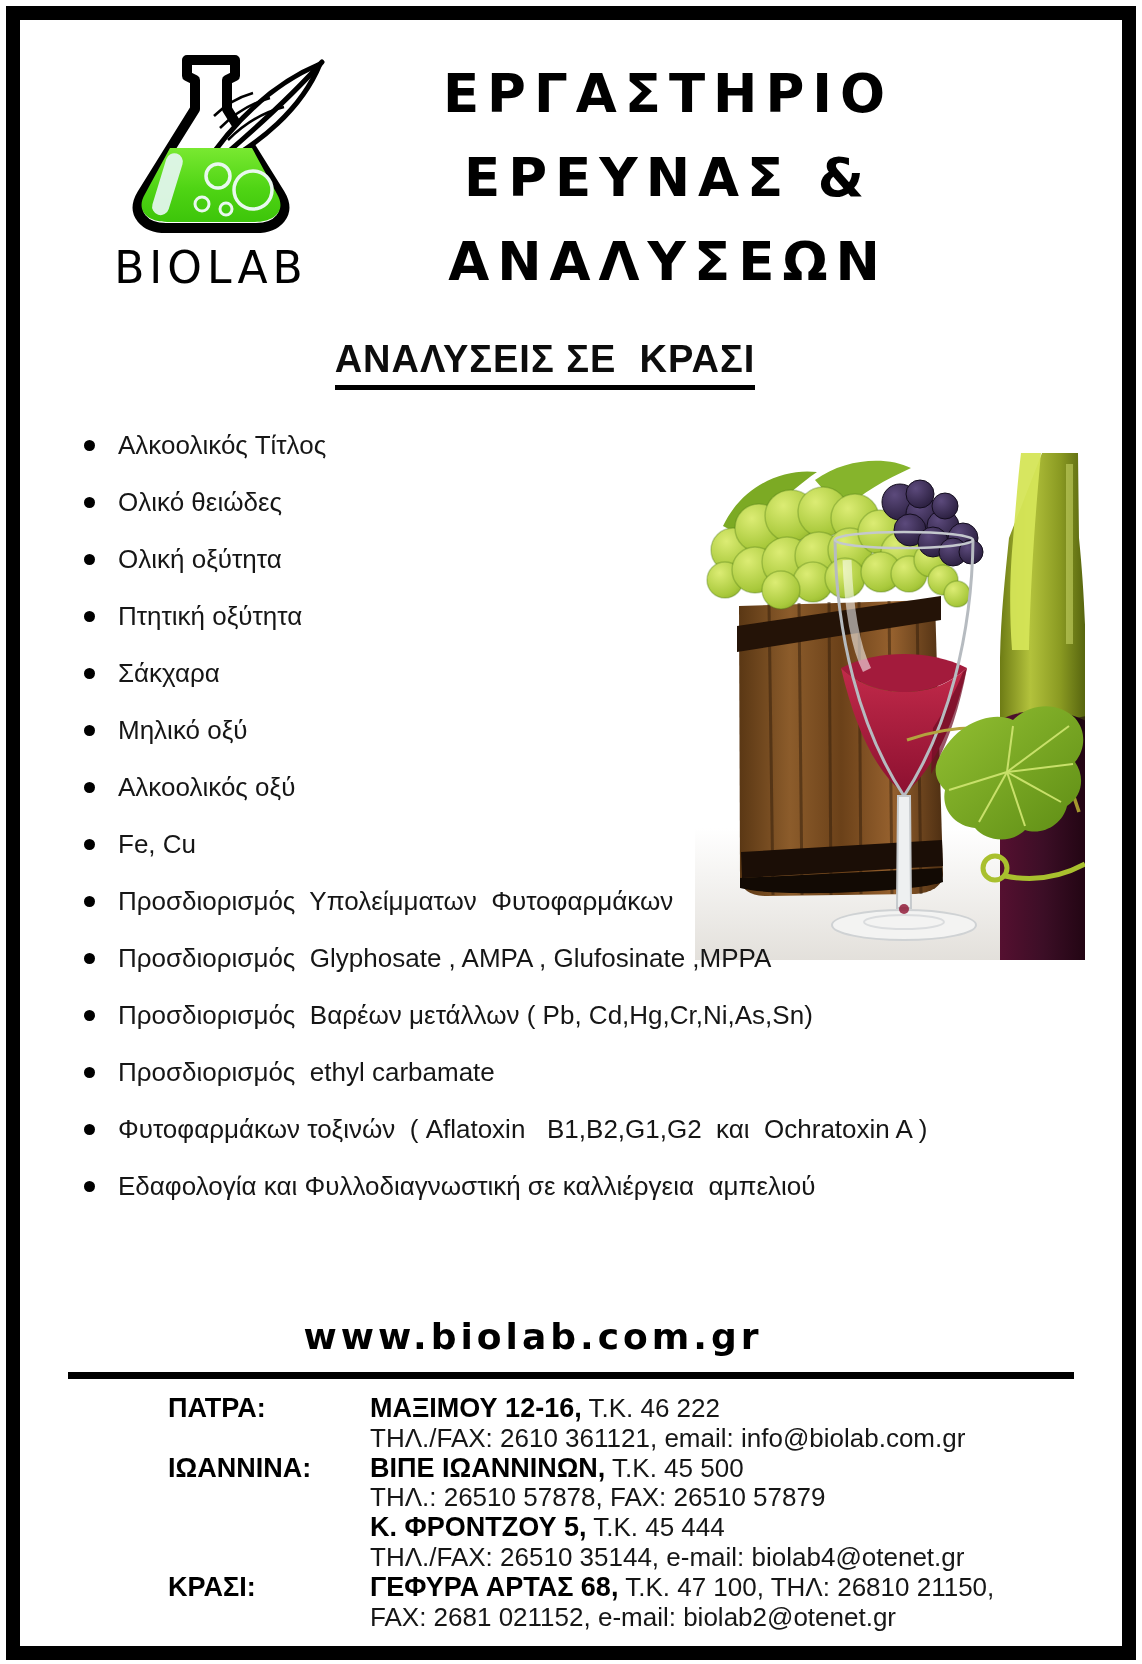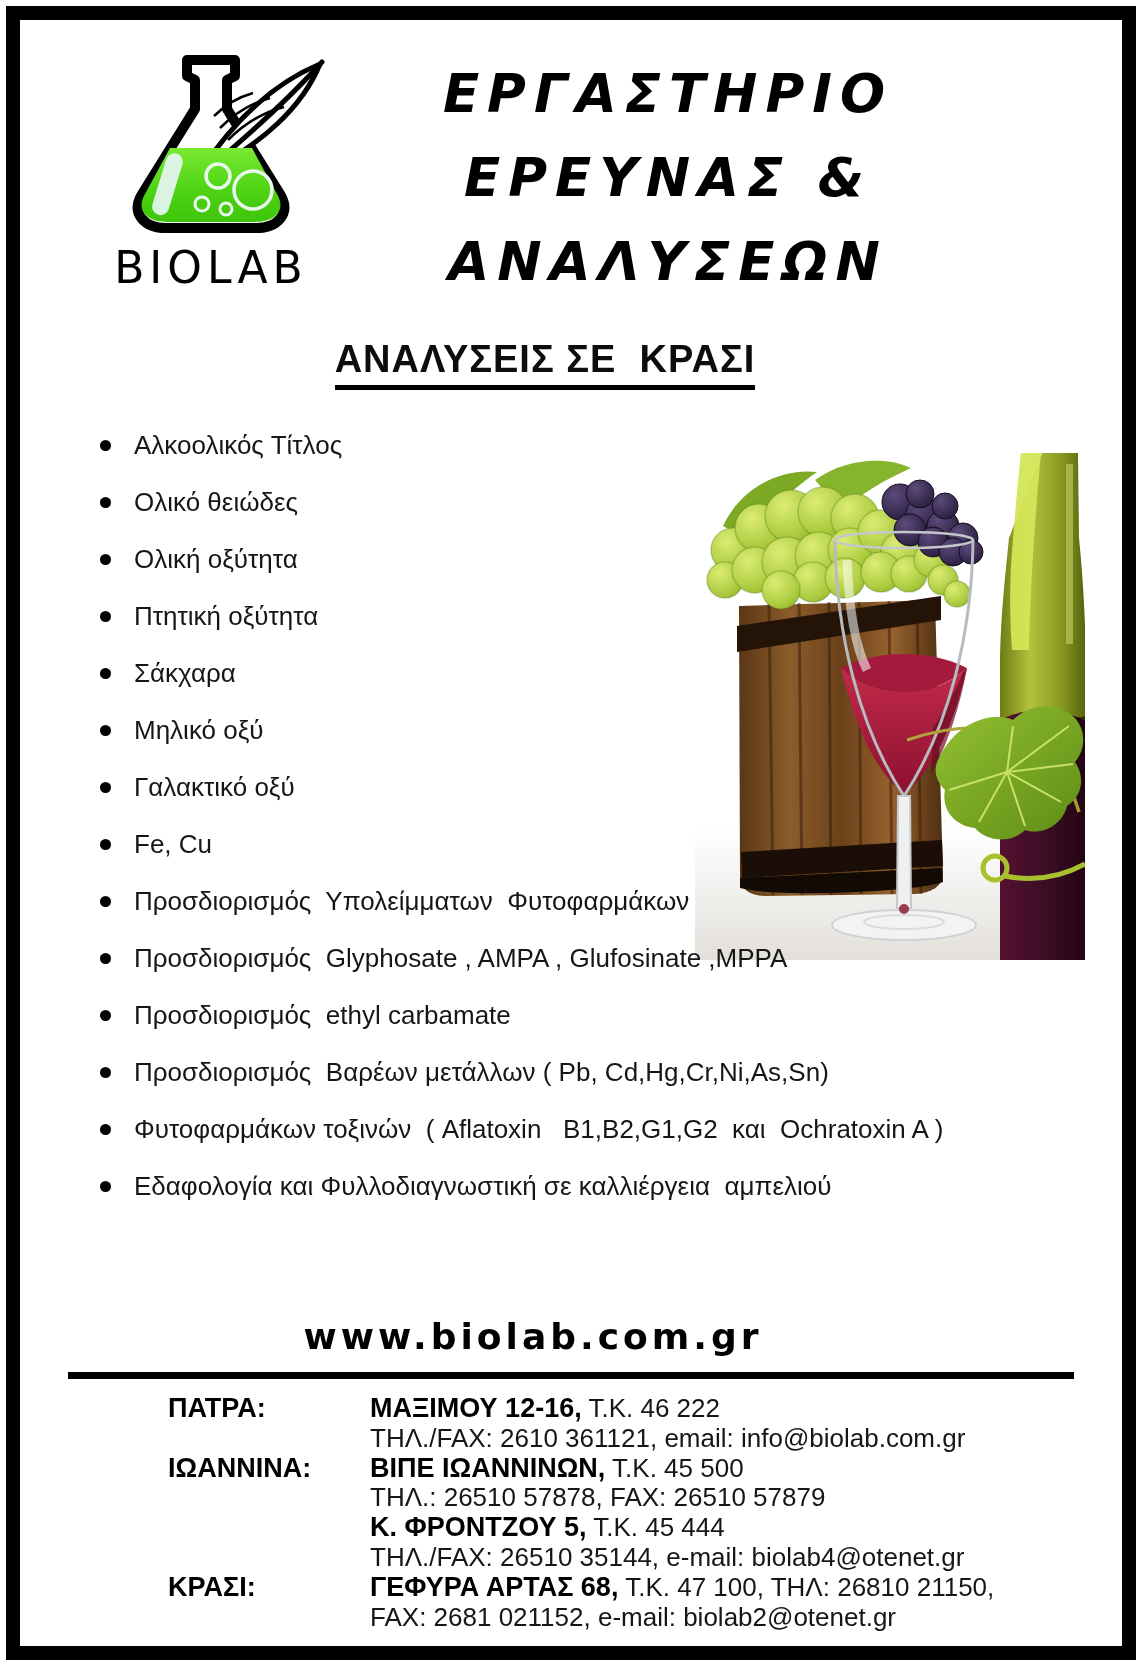--- a/index.html
+++ b/index.html
@@ -14,30 +14,30 @@
   }
   
   #logo{position:absolute; left:95px; top:46px; width:232px; text-align:center; z-index:2;}
   #brand{
     font-family:"DejaVu Sans", sans-serif; font-weight:normal;
     font-size:44px; letter-spacing:5px; color:#000; margin-top:0px;
   }
   #lab-title{
     position:absolute; left:385px; top:52px; width:566px; text-align:center; z-index:2;
     font-family:"DejaVu Sans", sans-serif; font-weight:bold;
-    font-size:53px; line-height:84px; letter-spacing:8px; color:#000; white-space:nowrap;font-style:italic;
+    font-size:53px; line-height:84px; letter-spacing:8px; color:#000; white-space:nowrap;
   }
   
   #subtitle-wrap{position:absolute; left:0; top:338px; width:1090px; text-align:center; z-index:2;}
   #subtitle{
     display:inline-block; font-weight:bold; font-size:38px; letter-spacing:1px;
     border-bottom:5px solid #000; padding-bottom:4px; white-space:pre; color:#0d0d0d;
   }
   
-  #bullet-list{position:absolute; left:94px; top:430px; width:840px; z-index:2;}
+  #bullet-list{position:absolute; left:78px; top:430px; width:840px; z-index:2;}
   .bullet-item{display:flex; align-items:center; height:30px; margin-bottom:27px;}
   .dot{width:11px; height:11px; border-radius:50%; background:#000; margin:0 23px 0 6px; flex:0 0 auto;}
   .btext{font-size:26px; color:#161616; white-space:pre;}
   
   #photo{position:absolute; left:695px; top:428px; width:390px; height:532px; z-index:1;}
   
   #website-wrap{position:absolute; left:0; top:1316px; width:1066px; text-align:center; z-index:2;}
   #website{
     font-family:"DejaVu Sans", sans-serif; font-weight:bold;
     font-size:36px; letter-spacing:4px; color:#000;
@@ -267,46 +267,46 @@
     <span class="btext">Σάκχαρα</span>
   </div>
 
   <div class="bullet-item">
     <span class="dot"></span>
     <span class="btext">Μηλικό οξύ</span>
   </div>
 
   <div class="bullet-item">
     <span class="dot"></span>
-    <span class="btext">Γαλακτικό οξύ</span>
+    <span class="btext">Αλκοολικός οξύ</span>
   </div>
 
   <div class="bullet-item">
     <span class="dot"></span>
     <span class="btext">Fe, Cu</span>
   </div>
 
   <div class="bullet-item">
     <span class="dot"></span>
     <span class="btext">Προσδιορισμός  Υπολείμματων  Φυτοφαρμάκων</span>
   </div>
 
   <div class="bullet-item">
     <span class="dot"></span>
     <span class="btext">Προσδιορισμός  Glyphosate , AMPA , Glufosinate ,MPPA</span>
   </div>
 
   <div class="bullet-item">
     <span class="dot"></span>
+    <span class="btext">Προσδιορισμός  Βαρέων μετάλλων ( Pb, Cd,Hg,Cr,Ni,As,Sn)</span>
+  </div>
+
+  <div class="bullet-item">
+    <span class="dot"></span>
     <span class="btext">Προσδιορισμός  ethyl carbamate</span>
-  </div>
-
-  <div class="bullet-item">
-    <span class="dot"></span>
-    <span class="btext">Προσδιορισμός  Βαρέων μετάλλων ( Pb, Cd,Hg,Cr,Ni,As,Sn)</span>
   </div>
 
   <div class="bullet-item">
     <span class="dot"></span>
     <span class="btext">Φυτοφαρμάκων τοξινών  ( Aflatoxin   B1,B2,G1,G2  και  Ochratoxin A )</span>
   </div>
 
   <div class="bullet-item">
     <span class="dot"></span>
     <span class="btext">Εδαφολογία και Φυλλοδιαγνωστική σε καλλιέργεια  αμπελιού</span>

